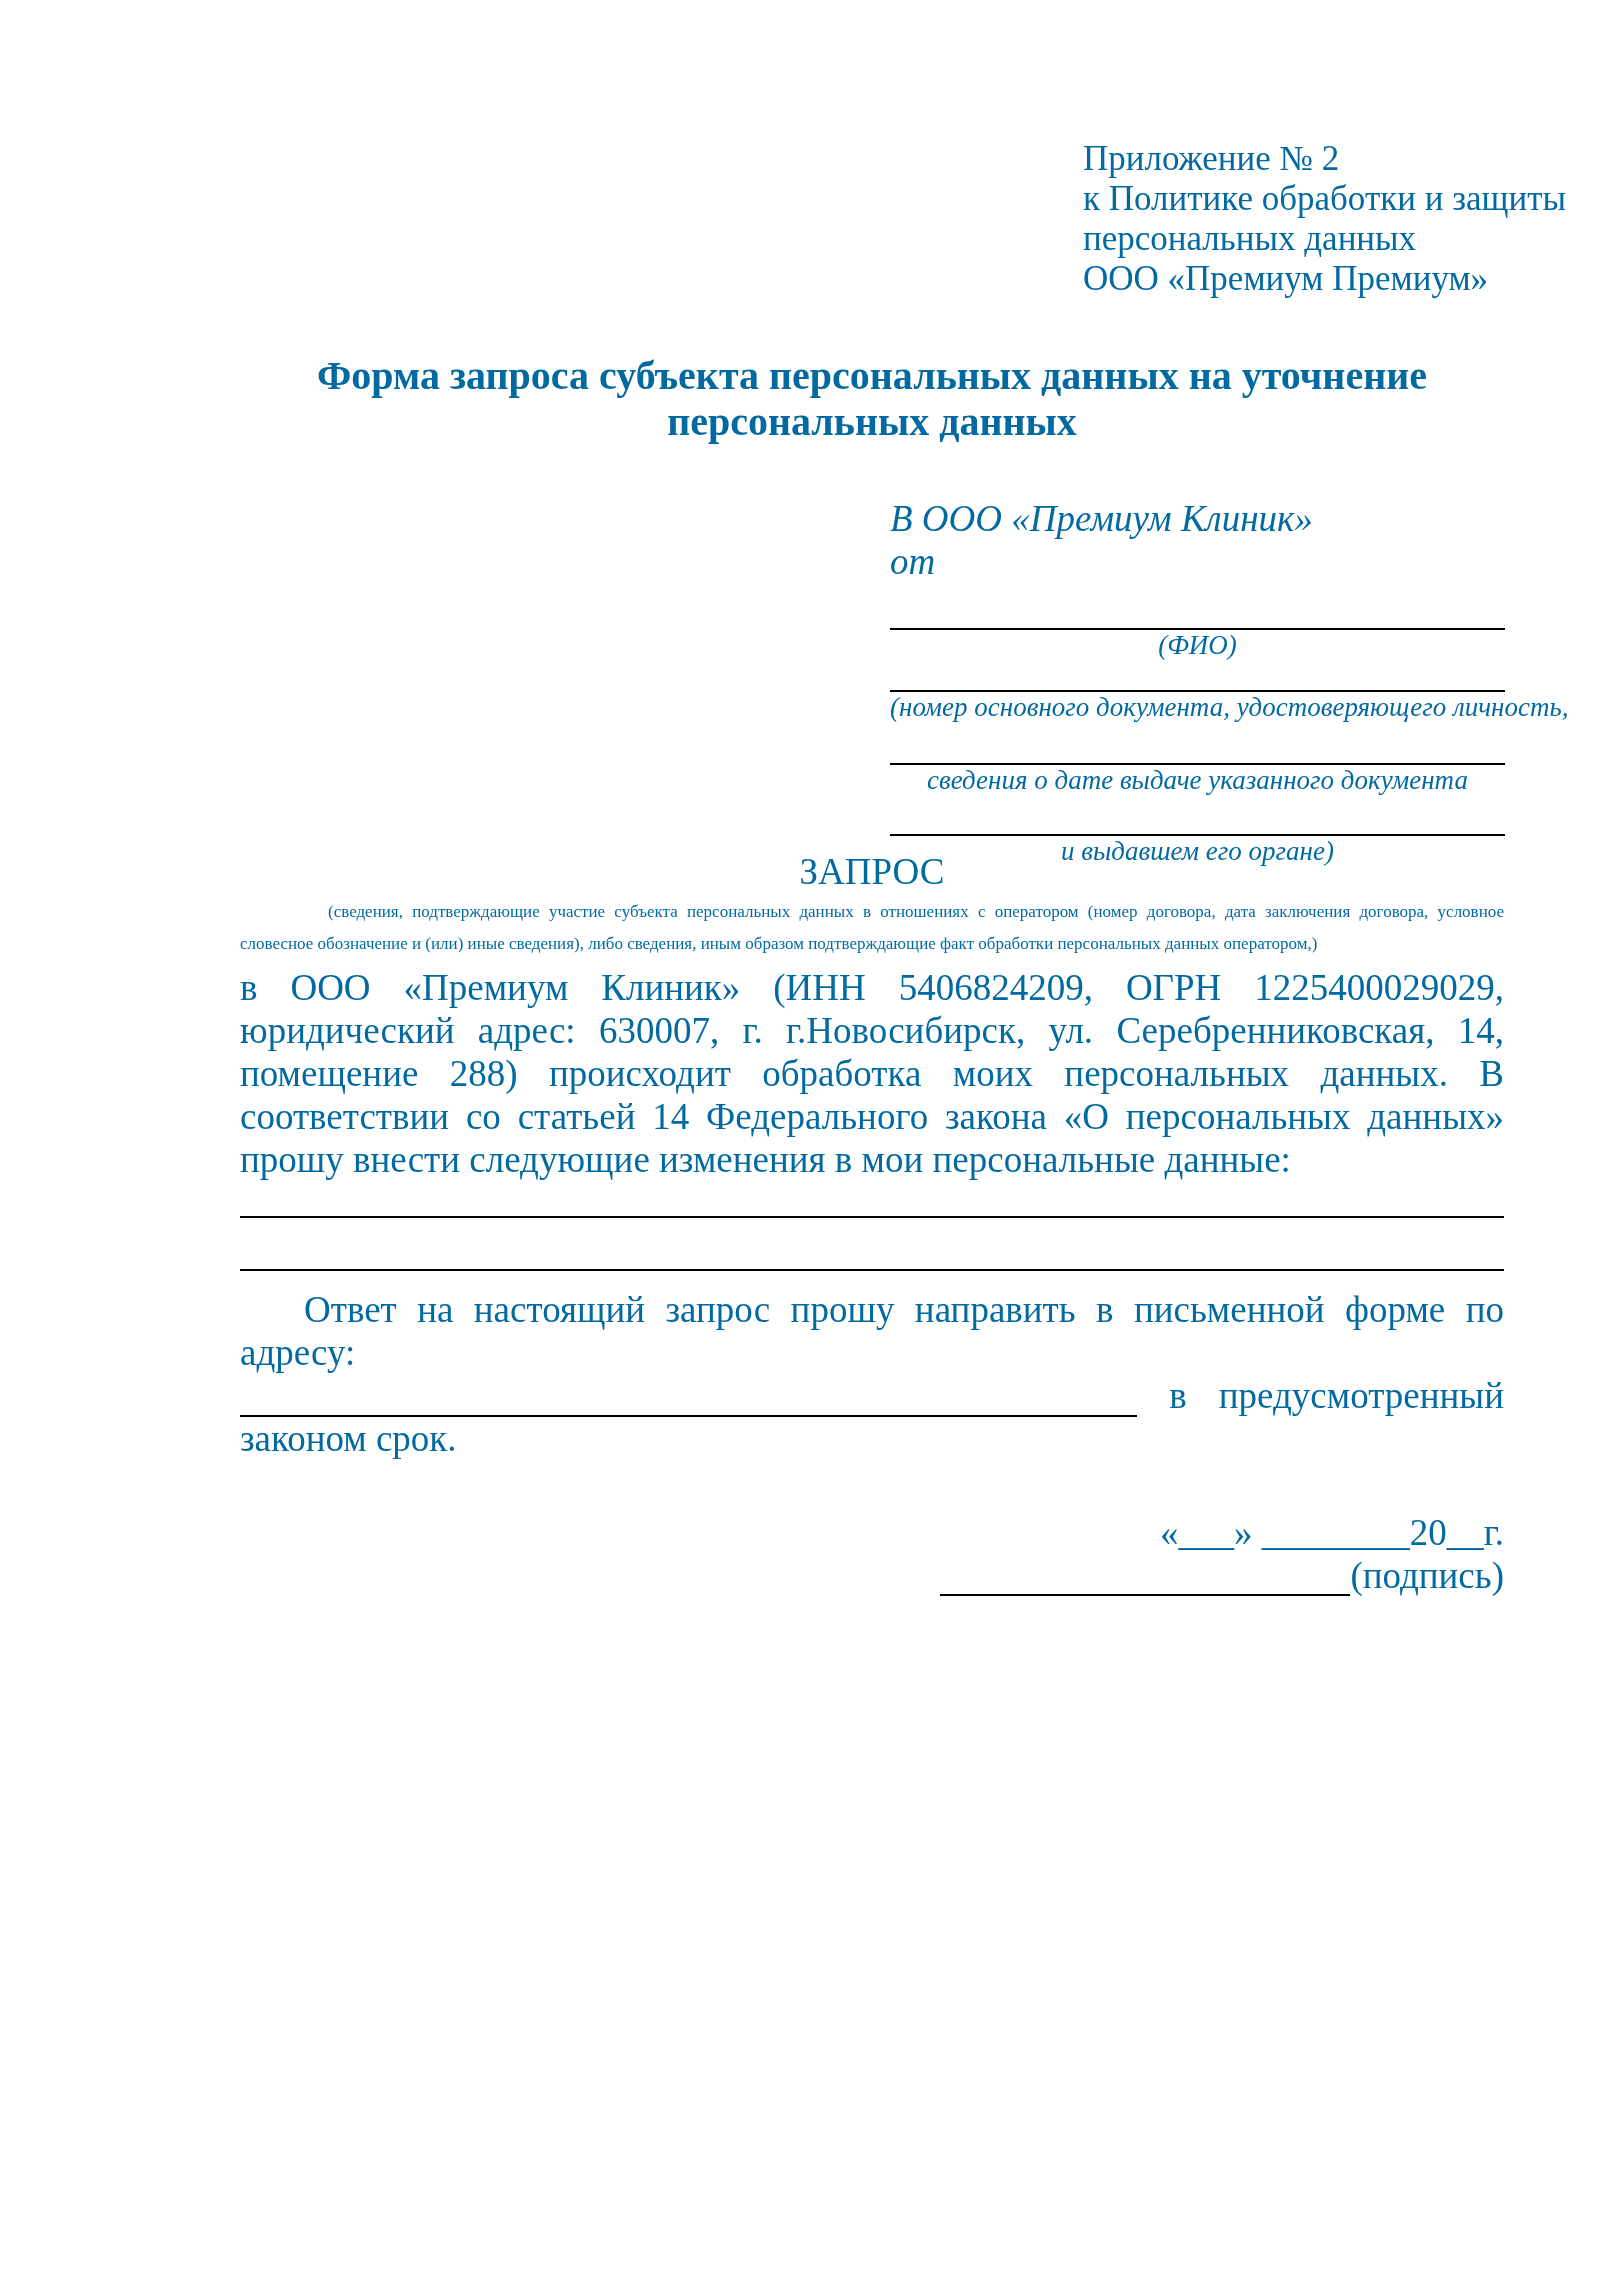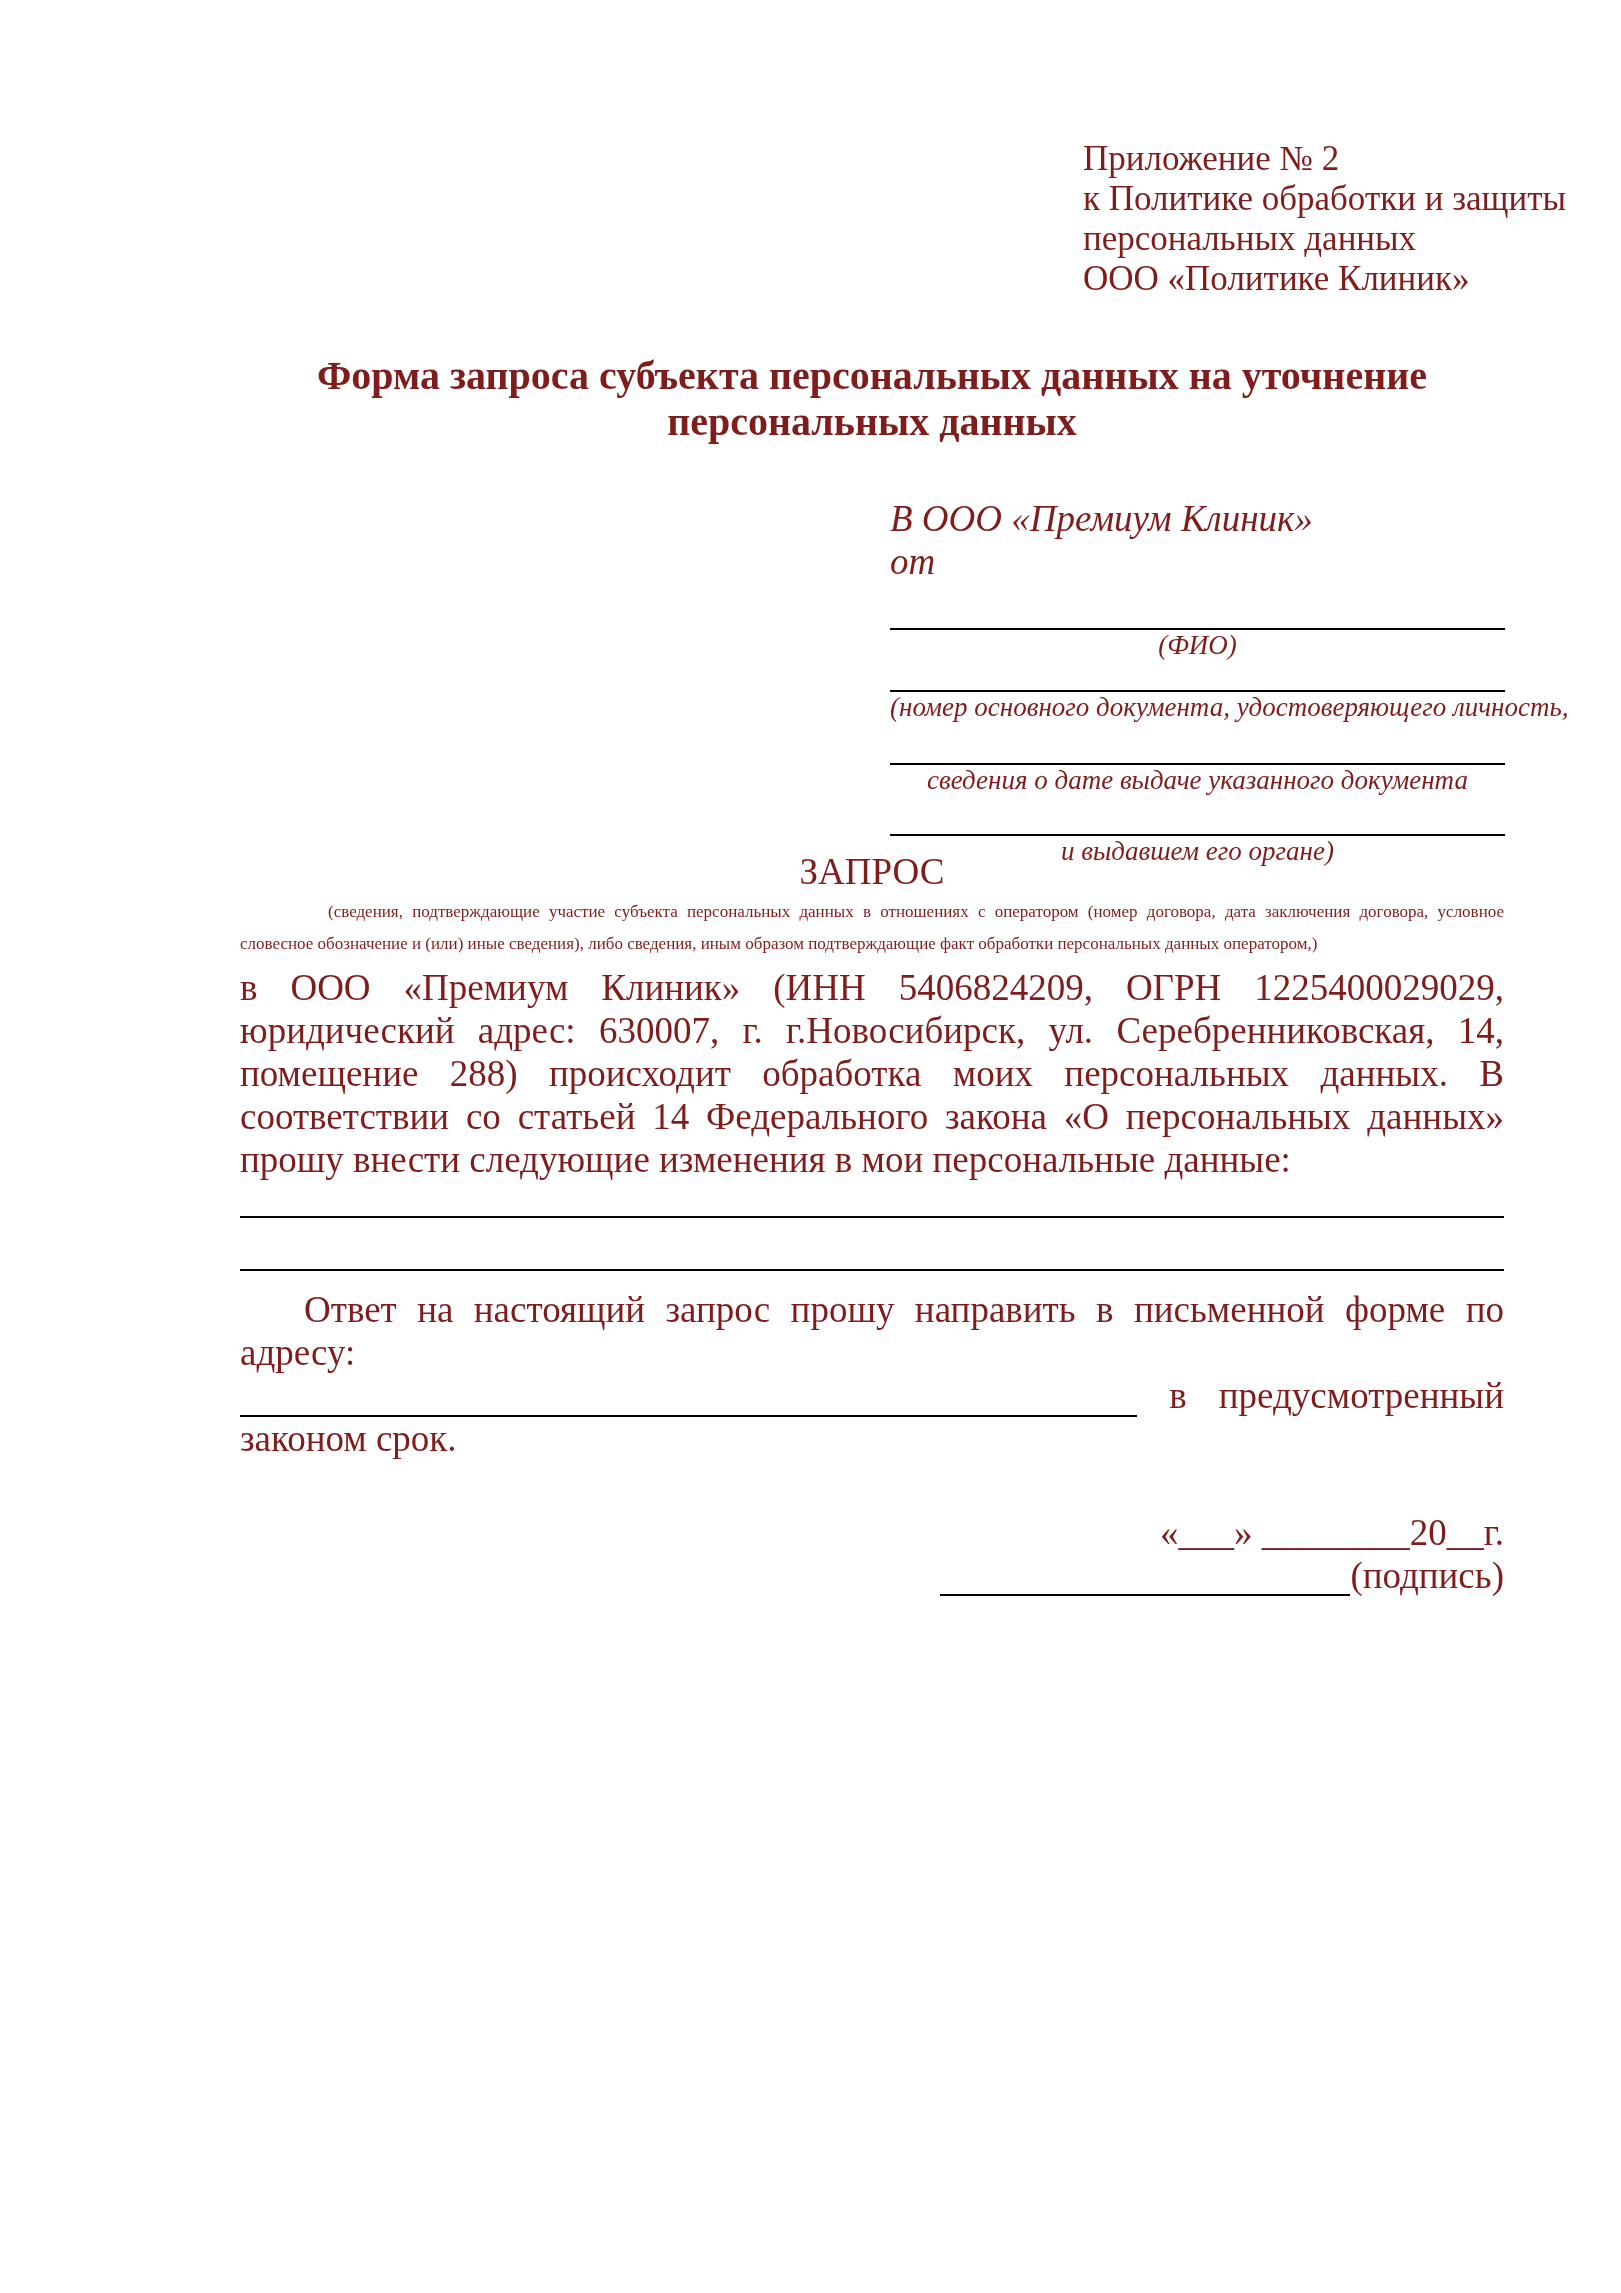--- a/index.html
+++ b/index.html
@@ -5,21 +5,21 @@
   html, body {
     margin: 0;
     padding: 0;
     background: #ffffff;
   }
   .page {
     position: relative;
     width: 1621px;
     height: 1698px;
     background: #ffffff;
-    color: #7f1d1d;
+    color: #0369a1;
     font-family: "Liberation Serif", "DejaVu Serif", serif;
     font-size: 37px;
     line-height: 43px;
     overflow: hidden;
   }
   
   .appendix {
     position: absolute;
     left: 1083px;
     top: 139px;
@@ -147,21 +147,21 @@
 </style>
 </head>
 <body>
 
 <div class="page">
 
   <div class="appendix">
     <div class="line">Приложение № 2</div>
     <div class="line">к Политике обработки и защиты</div>
     <div class="line">персональных данных</div>
-    <div class="line">ООО «Политике Клиник»</div>
+    <div class="line">ООО «Премиум Премиум»</div>
   </div>
 
   <div class="doc-title">Форма запроса субъекта персональных данных на уточнение персональных данных</div>
 
   <div class="addressee">
     <div class="line">В ООО «Премиум Клиник»</div>
     <div class="line">от</div>
 
     <div>
       <div class="field-rule f1-rule"></div>

